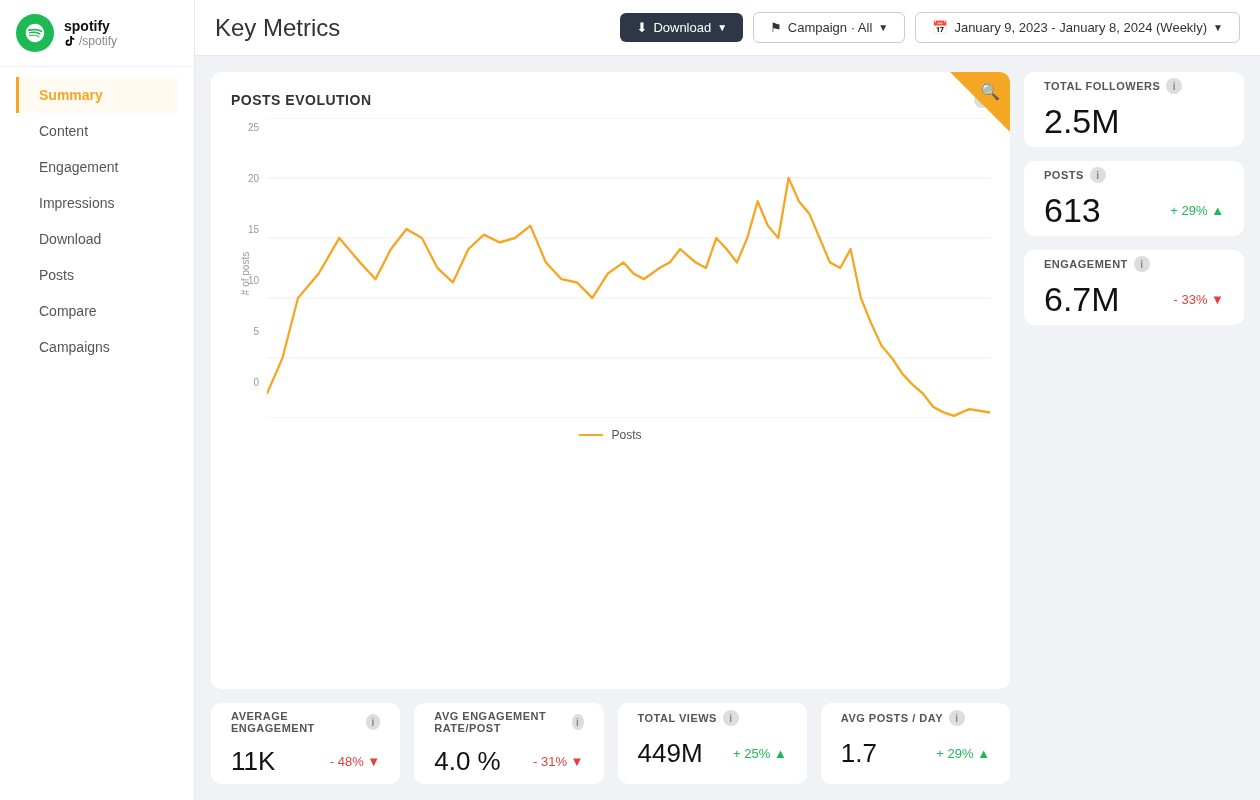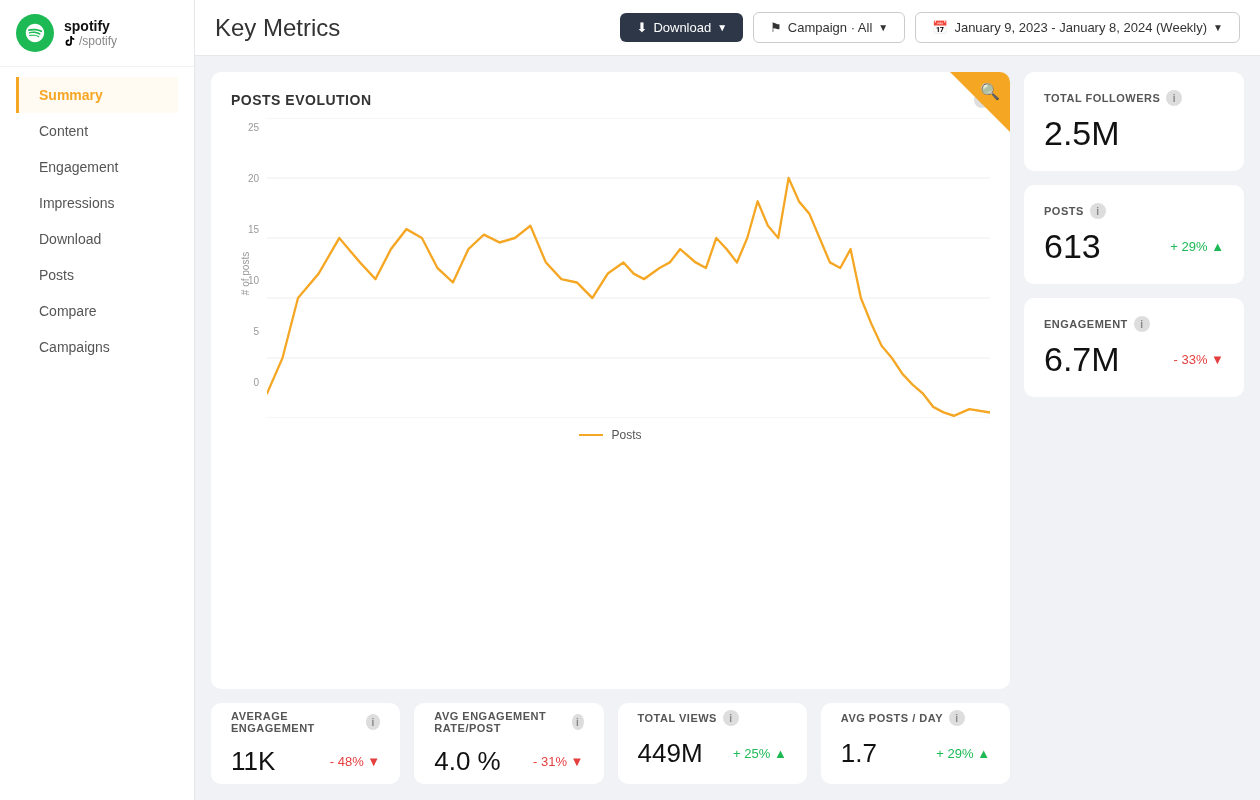--- a/index.html
+++ b/index.html
@@ -78,21 +78,21 @@
     .metric-card-sm { background: #fff; border-radius: 10px; padding: 7px 20px; display: flex; flex-direction: column; gap: 12px; }
     .metric-card-sm .metric-label { font-size: 11px; font-weight: 700; color: #555; letter-spacing: 0.5px; display: flex; align-items: center; gap: 6px; }
     .metric-card-sm .metric-value { font-size: 26px; font-weight: 300; color: #111; }
     .metric-card-sm .metric-change { font-size: 13px; }
     .metric-card-sm .metric-bottom { display: flex; align-items: center; justify-content: space-between; }
     .pos { color: #1DB954; }
     .neg { color: #e53e3e; }
 
     
     #right-panel { width: 220px; display: flex; flex-direction: column; gap: 14px; }
-    .stat-card { background: #fff; border-radius: 10px; padding: 18px 20px; display: flex; flex-direction: column; gap: 8px; }
+    .stat-card { background: #fff; border-radius: 10px; padding: 6px 20px; display: flex; flex-direction: column; gap: 8px; }
     .stat-label { font-size: 11px; font-weight: 700; color: #555; letter-spacing: 0.5px; display: flex; align-items: center; gap: 6px; }
     .stat-value { font-size: 34px; font-weight: 300; color: #111; }
     .stat-change { font-size: 13px; }
     .stat-bottom { display: flex; align-items: center; justify-content: space-between; gap: 12px; }
   </style>
 </head>
 <body>
 
 <div id="sidebar">
   <div id="sidebar-header">

